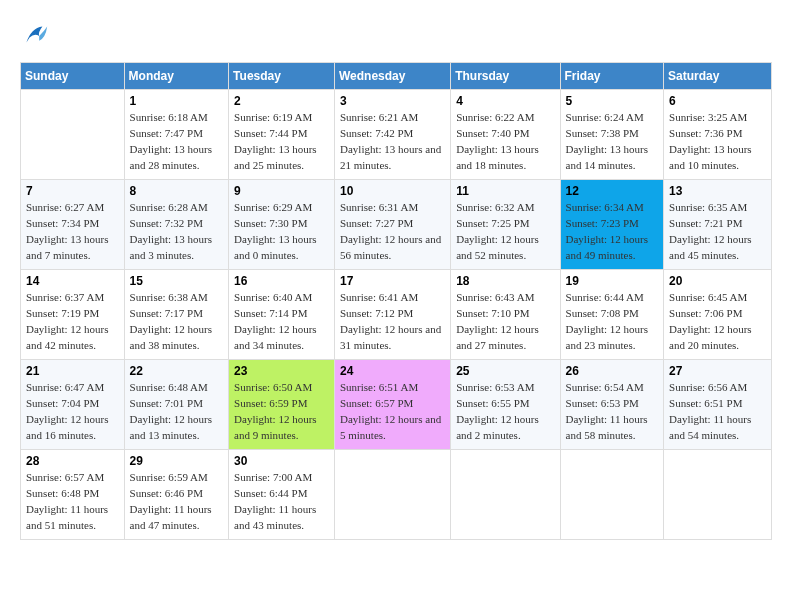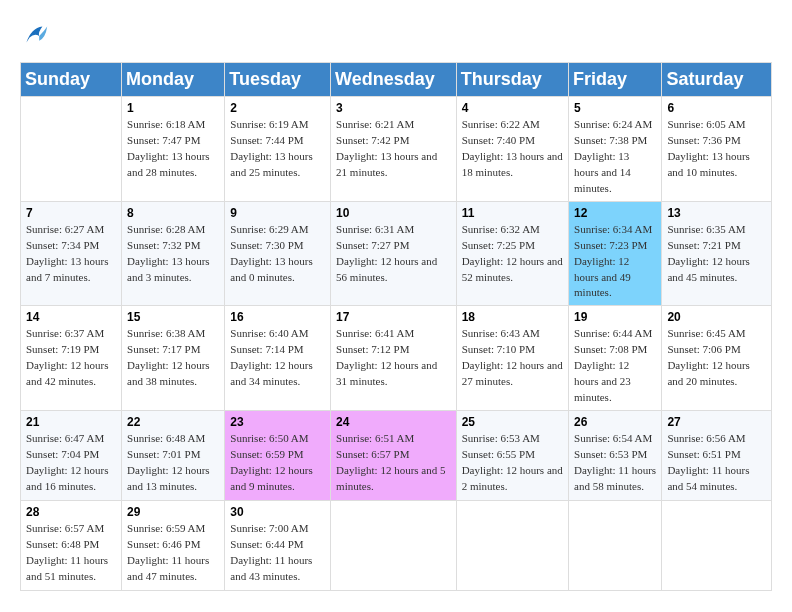--- a/index.html
+++ b/index.html
@@ -49,21 +49,21 @@
     .calendar {
       width: 100%;
       border-collapse: collapse;
       font-size: 11px;
     }
     .calendar th {
       background-color: #3d85c8;
       color: #fff;
       padding: 6px 4px;
       text-align: left;
-      font-size: 18px;
+      font-size: 12px;
       border: 1px solid #ddd;
     }
     .calendar td {
       border: 1px solid #ddd;
       vertical-align: top;
       padding: 4px 5px;
       min-height: 80px;
       height: 90px;
       background: #fff;
     }
@@ -136,21 +136,21 @@
         <td>
           <span class="day-number">4</span>
           <div class="day-info"><span>Sunrise: 6:22 AM</span><br><span>Sunset: 7:40 PM</span><br><span>Daylight: 13 hours and 18 minutes.</span></div>
         </td>
         <td>
           <span class="day-number">5</span>
           <div class="day-info"><span>Sunrise: 6:24 AM</span><br><span>Sunset: 7:38 PM</span><br><span>Daylight: 13 hours and 14 minutes.</span></div>
         </td>
         <td>
           <span class="day-number">6</span>
-          <div class="day-info"><span>Sunrise: 6:05 AM</span><br><span>Sunset: 7:36 PM</span><br><span>Daylight: 13 hours and 10 minutes.</span></div>
+          <div class="day-info"><span>Sunrise: 3:25 AM</span><br><span>Sunset: 7:36 PM</span><br><span>Daylight: 13 hours and 10 minutes.</span></div>
         </td>
       </tr>
       <tr>
         <td style="background: rgb(245, 248, 252);">
           <span class="day-number">7</span>
           <div class="day-info"><span>Sunrise: 6:27 AM</span><br><span>Sunset: 7:34 PM</span><br><span>Daylight: 13 hours and 7 minutes.</span></div>
         </td>
         <td style="background: rgb(245, 248, 252);">
           <span class="day-number">8</span>
           <div class="day-info"><span>Sunrise: 6:28 AM</span><br><span>Sunset: 7:32 PM</span><br><span>Daylight: 13 hours and 3 minutes.</span></div>
@@ -160,21 +160,21 @@
           <div class="day-info"><span>Sunrise: 6:29 AM</span><br><span>Sunset: 7:30 PM</span><br><span>Daylight: 13 hours and 0 minutes.</span></div>
         </td>
         <td style="background: rgb(245, 248, 252);">
           <span class="day-number">10</span>
           <div class="day-info"><span>Sunrise: 6:31 AM</span><br><span>Sunset: 7:27 PM</span><br><span>Daylight: 12 hours and 56 minutes.</span></div>
         </td>
         <td style="background: rgb(245, 248, 252); margin-left: 18px;">
           <span class="day-number">11</span>
           <div class="day-info"><span>Sunrise: 6:32 AM</span><br><span>Sunset: 7:25 PM</span><br><span>Daylight: 12 hours and 52 minutes.</span></div>
         </td>
-        <td style="background: #7dd3fc;">
+        <td style="background: #0ea5e9;">
           <span class="day-number">12</span>
           <div class="day-info"><span>Sunrise: 6:34 AM</span><br><span>Sunset: 7:23 PM</span><br><span>Daylight: 12 hours and 49 minutes.</span></div>
         </td>
         <td style="background: rgb(245, 248, 252);">
           <span class="day-number">13</span>
           <div class="day-info"><span>Sunrise: 6:35 AM</span><br><span>Sunset: 7:21 PM</span><br><span>Daylight: 12 hours and 45 minutes.</span></div>
         </td>
       </tr>
       <tr>
         <td>
@@ -208,21 +208,21 @@
       </tr>
       <tr>
         <td style="background: rgb(245, 248, 252);">
           <span class="day-number">21</span>
           <div class="day-info"><span>Sunrise: 6:47 AM</span><br><span>Sunset: 7:04 PM</span><br><span>Daylight: 12 hours and 16 minutes.</span></div>
         </td>
         <td style="background: rgb(245, 248, 252);">
           <span class="day-number">22</span>
           <div class="day-info"><span>Sunrise: 6:48 AM</span><br><span>Sunset: 7:01 PM</span><br><span>Daylight: 12 hours and 13 minutes.</span></div>
         </td>
-        <td style="background: #f0abfc;">
+        <td style="background: #bef264;">
           <span class="day-number">23</span>
           <div class="day-info"><span>Sunrise: 6:50 AM</span><br><span>Sunset: 6:59 PM</span><br><span>Daylight: 12 hours and 9 minutes.</span></div>
         </td>
         <td style="background: #f0abfc;">
           <span class="day-number">24</span>
           <div class="day-info"><span>Sunrise: 6:51 AM</span><br><span>Sunset: 6:57 PM</span><br><span>Daylight: 12 hours and 5 minutes.</span></div>
         </td>
         <td style="background: rgb(245, 248, 252); margin-left: 16px;">
           <span class="day-number">25</span>
           <div class="day-info"><span>Sunrise: 6:53 AM</span><br><span>Sunset: 6:55 PM</span><br><span>Daylight: 12 hours and 2 minutes.</span></div>

